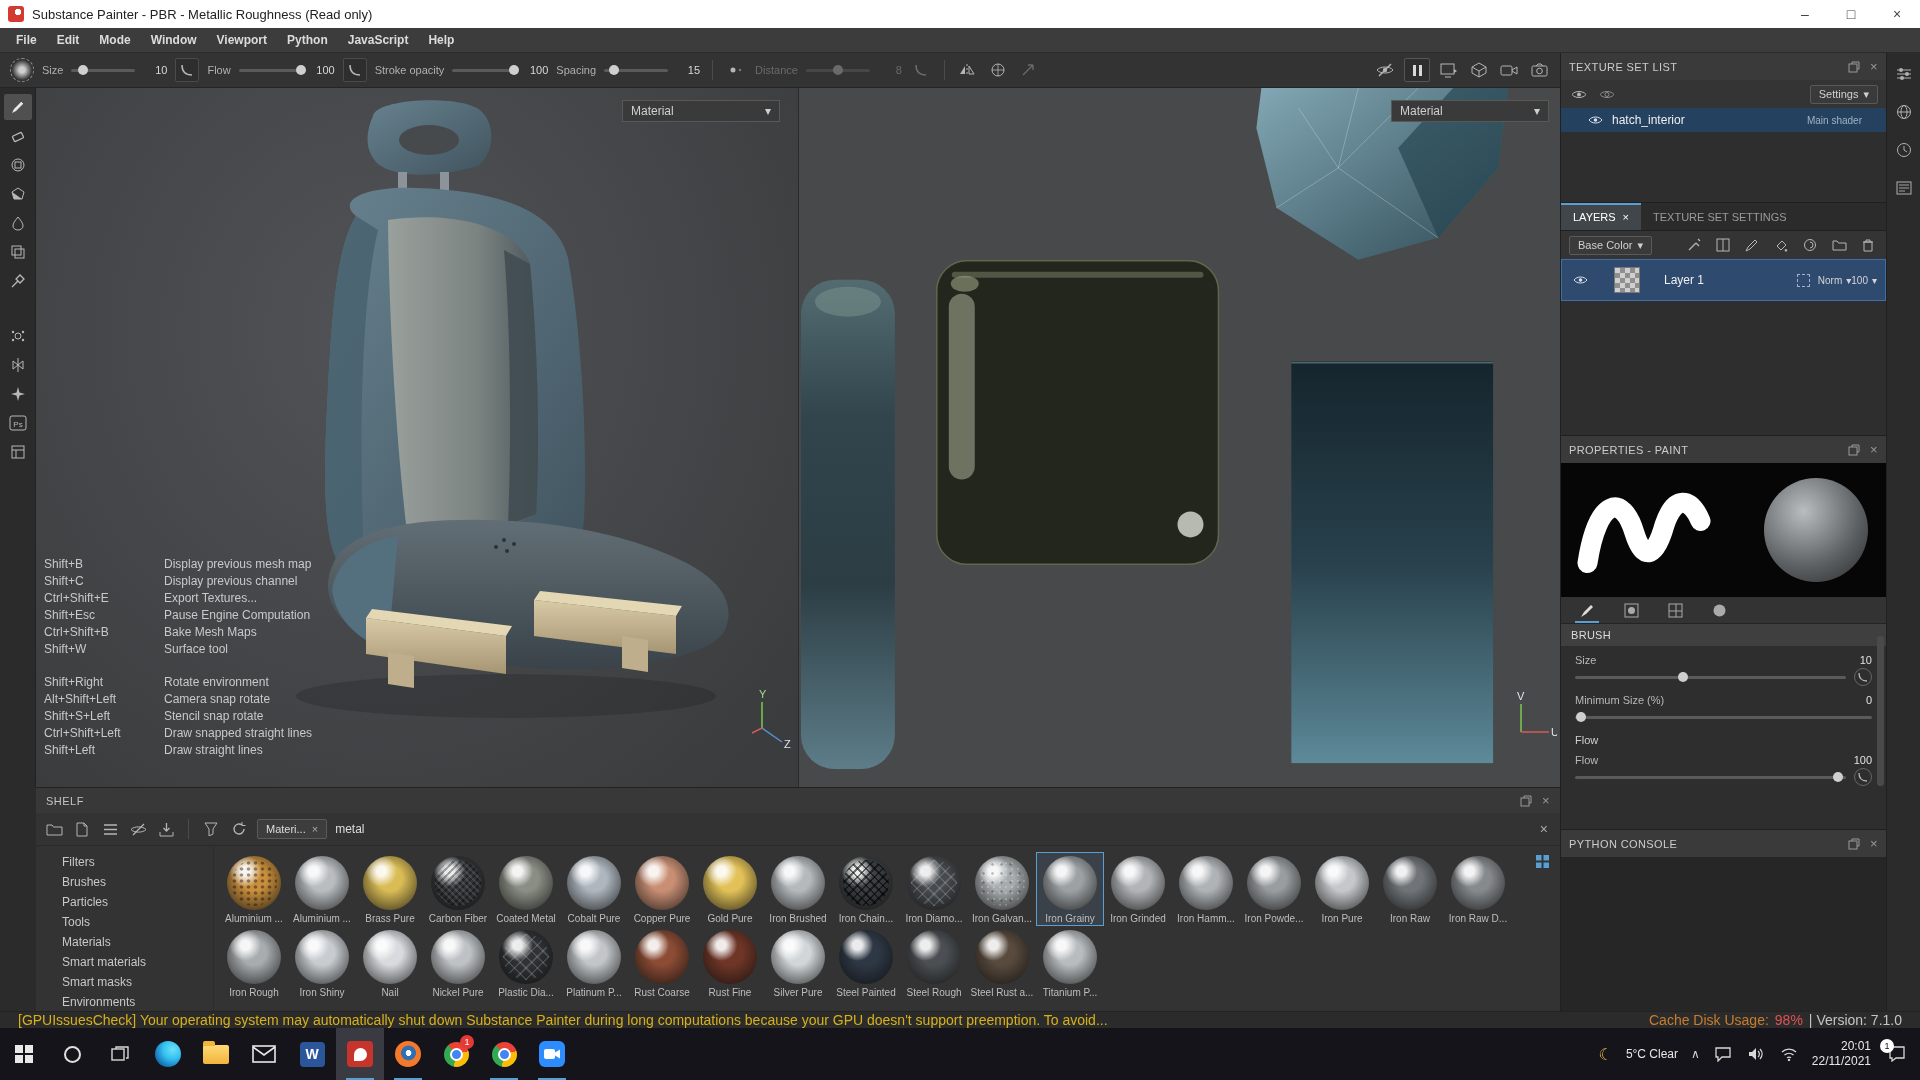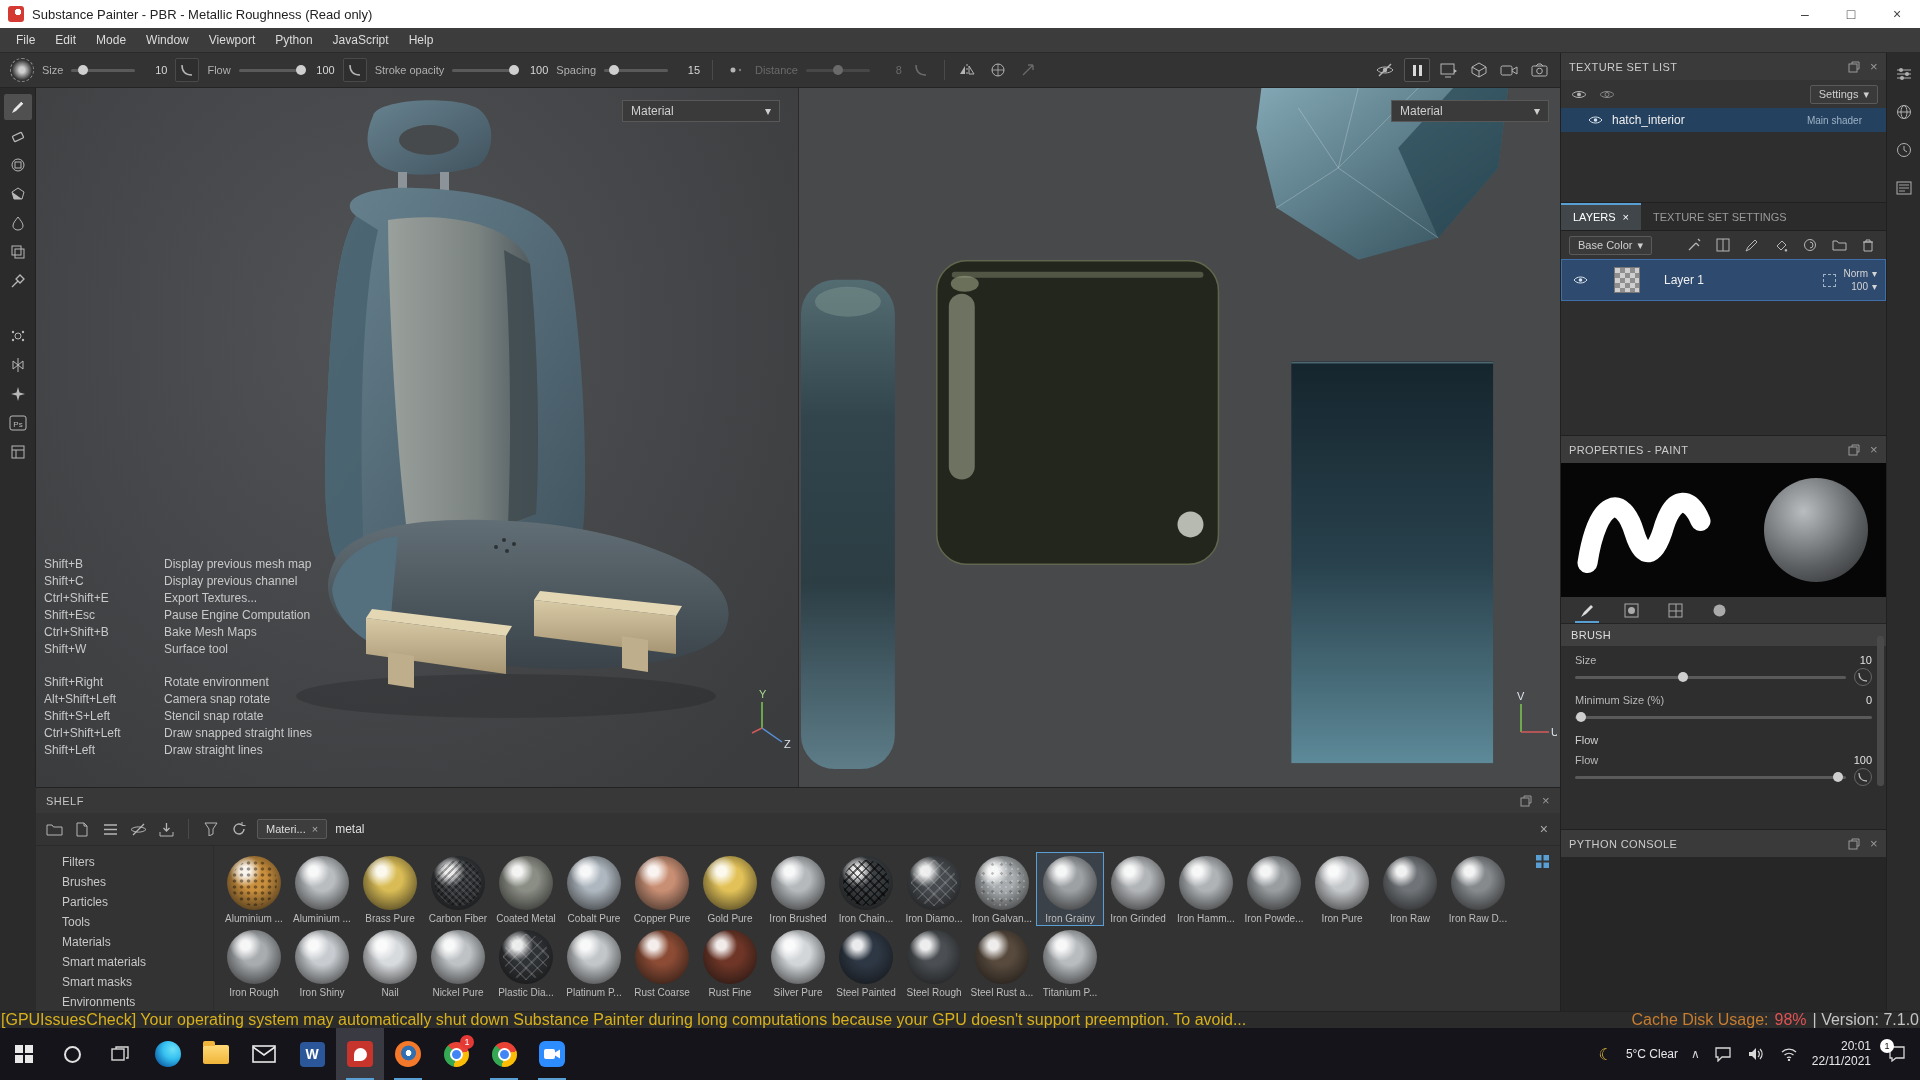--- a/index.html
+++ b/index.html
@@ -8,21 +8,21 @@
   #app{position:relative;width:1920px;height:1080px;display:flex;flex-direction:column;}
 
   
   .titlebar{height:28px;background:#ffffff;display:flex;align-items:center;color:#1a1a1a;flex:0 0 auto;}
   .app-logo{width:16px;height:16px;margin:0 8px 0 8px;border-radius:3px;background:radial-gradient(circle at 62% 38%, #fff 0 22%, transparent 24%), #d43a32;}
   .title-text{font-size:13px;color:#222;}
   .win-btns{margin-left:auto;display:flex;height:100%;}
   .win-btn{width:46px;height:100%;display:flex;align-items:center;justify-content:center;font-size:14px;color:#444;}
 
   
-  .menubar{height:25px;background:#3c3c3c;display:flex;align-items:center;padding-left:6px;flex:0 0 auto;border-bottom:1px solid #2a2a2a;}
+  .menubar{height:25px;background:#3c3c3c;display:flex;align-items:center;padding-left:6px;flex:0 0 auto;border-bottom:1px solid #2a2a2a;font-weight:bold;}
   .menu-item{padding:0 10px;font-size:12px;color:#dcdcdc;line-height:24px;}
 
   
   .workrow{display:flex;height:958px;flex:0 0 auto;}
   .left-col{width:1560px;display:flex;flex-direction:column;background:#2b2b2b;}
 
   
   .toolbar{height:35px;background:#333333;border-bottom:1px solid #242424;display:flex;align-items:center;font-size:11px;color:#b0b0b0;padding:0 10px;gap:8px;}
   .tb-label{white-space:nowrap;}
   .tb-value{width:24px;text-align:right;color:#d8d8d8;}
@@ -99,21 +99,21 @@
   .tab{display:flex;align-items:center;gap:7px;padding:0 12px;font-size:11px;color:#9a9a9a;}
   .tab.active{background:#41464b;color:#fff;box-shadow:inset 0 2px 0 #5a9fd4;}
   .layers-toolbar{height:28px;display:flex;align-items:center;padding:0 8px;gap:9px;background:#343434;}
   .channel-chip{display:flex;align-items:center;gap:5px;height:19px;padding:0 8px;border:1px solid #5a5a5a;border-radius:2px;font-size:11px;color:#cfcfcf;background:#3a3a3a;}
   .layers-toolbar .spacer{flex:1;}
   .layer-row{height:42px;display:flex;align-items:center;gap:24px;padding:0 8px;background:#2e4a6e;border:1px solid #3f6fa8;}
   .checker{width:26px;height:26px;border:1px solid #777;background-color:#cfcfcf;background-image:linear-gradient(45deg,#8f8f8f 25%,transparent 25%,transparent 75%,#8f8f8f 75%),linear-gradient(45deg,#8f8f8f 25%,transparent 25%,transparent 75%,#8f8f8f 75%);background-size:10px 10px;background-position:0 0,5px 5px;}
   .layer-name{color:#f0f0f0;font-size:12px;}
   .layer-right{margin-left:auto;display:flex;align-items:center;gap:8px;}
   .dotted-sq{width:13px;height:13px;border:1px dashed #9fb3c8;}
-  .blend-col{display:flex;flex-direction:column;align-items:flex-end;font-size:10px;color:#d5d5d5;line-height:13px;}
+  .blend-col{display:flex;align-items:flex-end;font-size:10px;color:#d5d5d5;line-height:13px;}
   .blend-col span{display:flex;gap:4px;align-items:center;}
   .sec-props{height:394px;display:flex;flex-direction:column;background:#2e2e2e;border-top:1px solid #202020;position:relative;}
   .props-preview{height:134px;background:#060606;display:flex;align-items:center;}
   .stroke-box{flex:1;height:100%;}
   .sphere-preview{width:104px;height:104px;border-radius:50%;margin-right:18px;background:radial-gradient(circle at 38% 32%, #babdbf, #5d6062 58%, #2c2e30 96%);}
   .props-subtabs{height:27px;display:flex;align-items:center;gap:20px;padding:0 14px;background:#333;border-bottom:1px solid #242424;}
   .subtab{width:24px;height:100%;display:flex;align-items:center;justify-content:center;color:#aaa;}
   .subtab.active{box-shadow:inset 0 -2px 0 #5a9fd4;color:#fff;}
   .group-bar{height:22px;background:#3f3f3f;display:flex;align-items:center;padding:0 10px;font-size:11px;color:#ddd;letter-spacing:.3px;}
   .param{padding:5px 14px 0;}
@@ -129,21 +129,21 @@
   .py-body{flex:1;background:#262626;margin:0;}
   .py-input-row{display:flex;align-items:center;gap:6px;padding:4px 6px;background:#2e2e2e;}
   .py-input{flex:1;height:24px;background:#262626;border:1px solid #474747;color:#ddd;padding:0 8px;font-size:11px;font-style:italic;outline:none;font-family:"Liberation Sans",sans-serif;}
   .py-send{width:36px;height:24px;background:#3a3a3a;border:1px solid #4a4a4a;color:#cfcfcf;display:flex;align-items:center;justify-content:center;font-size:10px;}
 
   
   .far-strip{width:34px;background:#2b2b2b;border-left:1px solid #202020;display:flex;flex-direction:column;align-items:center;padding-top:10px;gap:16px;color:#b0b0b0;}
   .far-strip .s-ico{width:22px;height:22px;}
 
   
-  .statusbar{height:17px;background:#2b2b2b;border-top:1px solid #222;display:flex;align-items:center;padding:0 1px;font-size:16px;flex:0 0 auto;}
+  .statusbar{height:17px;background:#2b2b2b;border-top:1px solid #222;display:flex;align-items:center;padding:0 18px;font-size:14px;flex:0 0 auto;}
   .status-right{margin-left:auto;display:flex;gap:6px;align-items:center;}
 
   
   .taskbar{height:52px;background:#14141a;display:flex;align-items:center;flex:0 0 auto;color:#e8e8e8;}
   .tb-start{width:48px;height:52px;display:flex;align-items:center;justify-content:center;}
   .tb-searchbox{width:420px;height:52px;background:#1f1f24;border:1px solid #53535a;display:flex;align-items:center;gap:10px;padding:0 12px;color:#b9b9b9;font-size:13px;}
   .tb-round{width:48px;height:52px;display:flex;align-items:center;justify-content:center;}
   .cortana-ring{width:17px;height:17px;border:2px solid #e0e0e0;border-radius:50%;}
   .tb-apps{display:flex;height:52px;}
   .tb-app{position:relative;width:48px;height:52px;display:flex;align-items:center;justify-content:center;}

